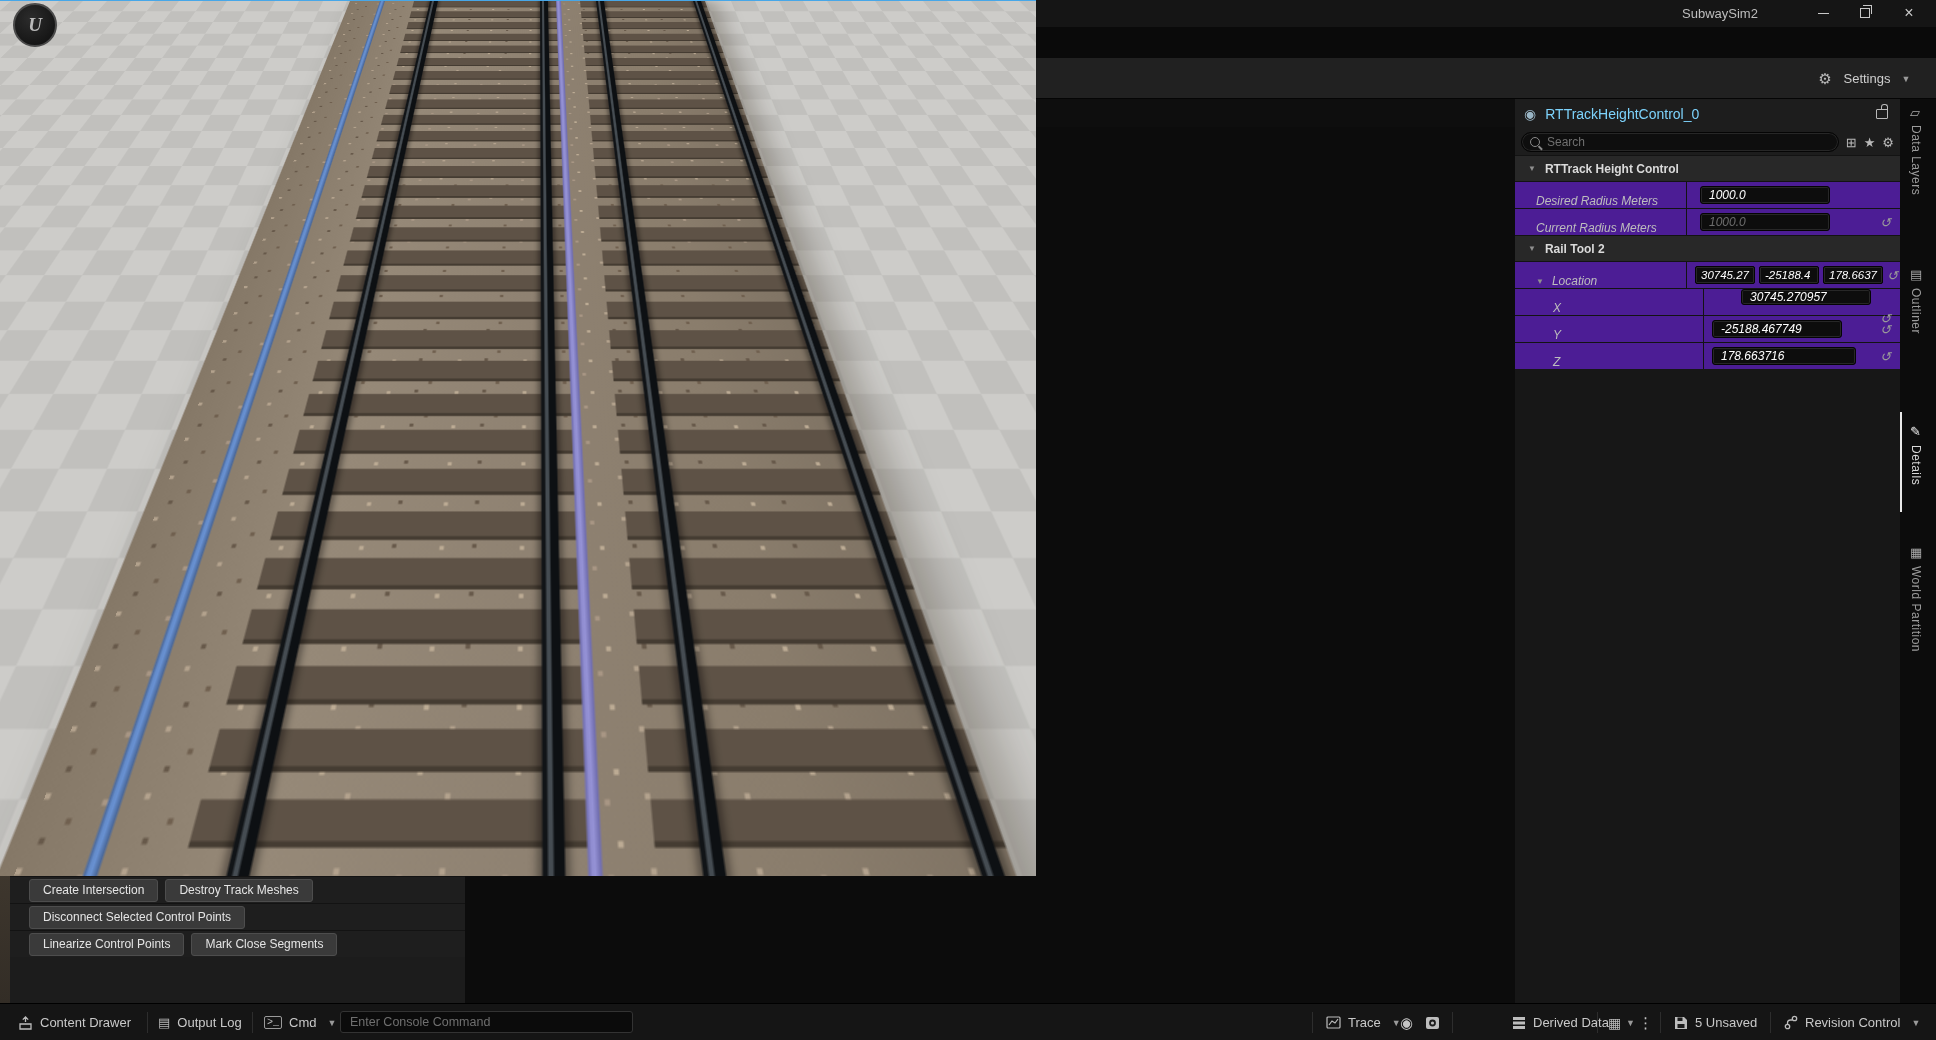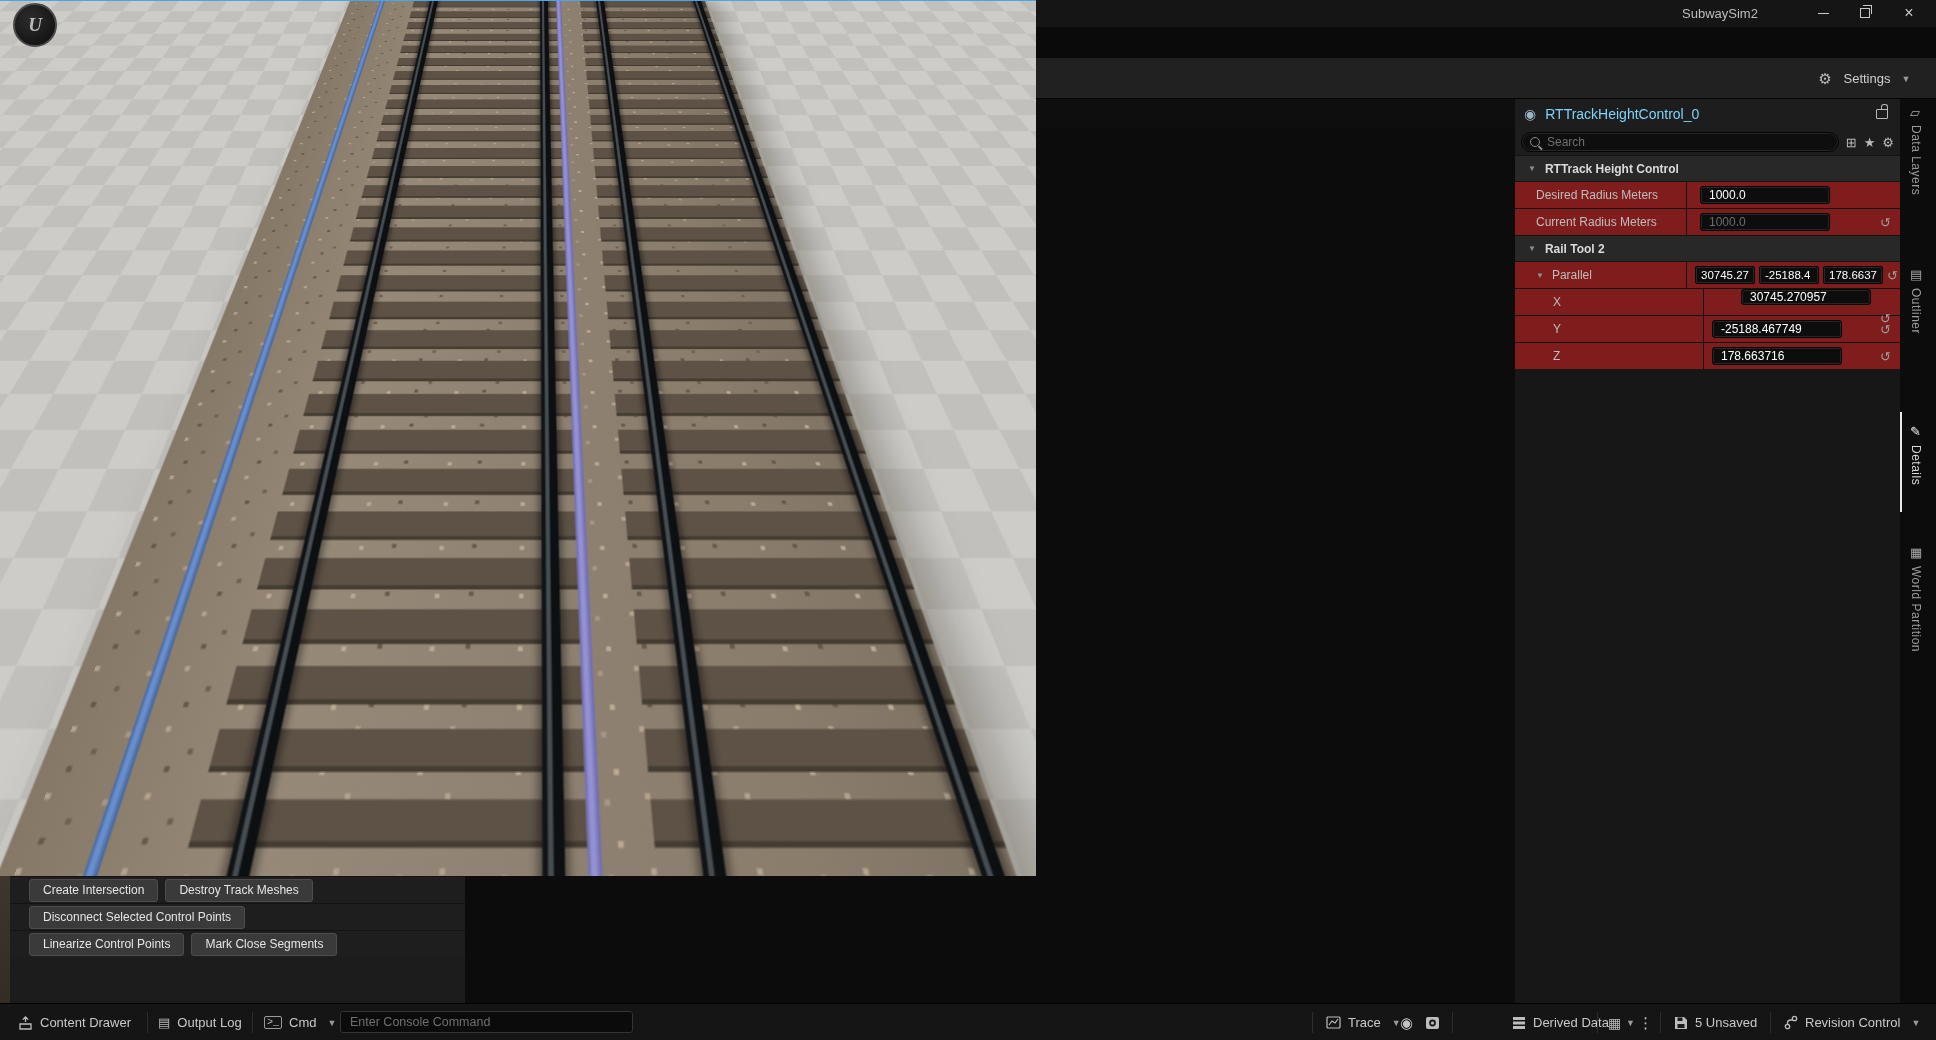--- a/index.html
+++ b/index.html
@@ -43,21 +43,21 @@
   .lp-tab{color:#8f8f8f;font-size:11px;}
   .lp-tab.on{background:#0070e0;color:#fff;border-radius:7px;padding:14px 3px;font-weight:bold;}
   .lp-tab.lit{color:#e8e8e8;}
   #railtracksrow{left:0;top:64px;width:455px;height:47px;background:#1b1b1b;display:flex;align-items:center;justify-content:center;}
   #railtracksbtn{background:#d6983a;border-radius:2px;height:20px;display:flex;align-items:center;padding:0 7px;color:#ffe7bd;font-size:11.5px;}
   #lp-body{left:0;top:111px;width:455px;}
   .sech{height:26px;display:flex;align-items:center;gap:9px;padding-left:13px;background:#282828;border-top:1px solid #131313;font-weight:bold;color:#dadada;font-size:12px;box-sizing:border-box;}
   .tri{color:#8f8f8f;font-size:8px;}
   .btnrow{height:27px;display:flex;gap:7px;align-items:center;padding-left:19px;background:#1e1e1e;border-top:1px solid #131313;box-sizing:border-box;}
   .btn{height:21px;display:inline-flex;align-items:center;padding:0 13px;background:#3a3a3a;border:1px solid #4d4d4d;border-radius:3px;color:#e4e4e4;font-size:12px;white-space:nowrap;}
-  .prow{display:flex;align-items:center;background:#7f1d1d;border-top:1px solid #131313;height:27px;box-sizing:border-box;}
+  .prow{display:flex;align-items:flex-end;background:#4c1d95;border-top:1px solid #131313;height:27px;box-sizing:border-box;font-style:italic;}
   .plab{width:171px;padding-left:27px;color:#b5b5b5;font-size:12px;flex:none;}
   .pval{flex:1;border-left:1px solid #131313;padding-left:13px;display:flex;align-items:center;gap:6px;height:100%;box-sizing:border-box;}
   .inp{width:117px;height:18px;background:#0d0d0d;border:1px solid #040404;box-shadow:inset 0 0 0 1px #272727;border-radius:3px;color:#fff;display:flex;align-items:center;padding-left:8px;font-size:12px;box-sizing:border-box;}
   .inp.dis{color:#6d6d6d;}
   .dd{width:124px;height:19px;background:#0d0d0d;border:1px solid #040404;box-shadow:inset 0 0 0 1px #272727;border-radius:3px;color:#e6e6e6;display:flex;align-items:center;justify-content:space-between;padding:0 8px;font-size:12px;box-sizing:border-box;}
   .reset{color:#9a9a9a;font-size:13px;margin-left:auto;margin-right:9px;}
   .chk{width:15px;height:15px;background:#0d0d0d;border:1px solid #040404;box-shadow:inset 0 0 0 1px #2c2c2c;border-radius:2px;}
 
   
   #vp-tabbar{left:465px;top:99px;width:1050px;height:28px;background:#0e0e0e;}
@@ -494,21 +494,21 @@
       </div>
     </div>
 
     <div class="sech">
         <span class="tri">▼</span>
         <span>Rail Tool 2</span>
       </div>
     <div class="prow">
       <div class="d-plab flexc" style="gap:8px;">
           <span class="tri">▼</span>
-          <span>Parallel</span>
+          <span>Location</span>
         </div>
       <div class="pval" style="gap:4px;padding-left:8px;">
         <div class="mini">30745.27</div>
         <div class="mini">-25188.4</div>
         <div class="mini">178.6637</div>
         <span class="reset">↺</span>
       </div>
     </div>
     <div class="prow">
       <div class="d-plab d-sub">X</div>
@@ -520,21 +520,21 @@
     <div class="prow">
       <div class="d-plab d-sub">Y</div>
       <div class="pval" style="padding-left:8px;">
         <div class="inp" style="width:130px;">-25188.467749</div>
         <span class="reset">↺</span>
       </div>
     </div>
     <div class="prow">
       <div class="d-plab d-sub">Z</div>
       <div class="pval" style="padding-left:8px;">
-        <div class="inp" style="width:130px;">178.663716</div>
+        <div class="inp" style="width:144px;">178.663716</div>
         <span class="reset">↺</span>
       </div>
     </div>
   </div>
 
   <div id="rstrip" class="abs">
     <span class="vicon" style="top:6px;">▱</span>
     <span class="vtab" style="top:26px;">Data Layers</span>
     <span class="vicon" style="top:168px;">▤</span>
     <span class="vtab" style="top:189px;">Outliner</span>

